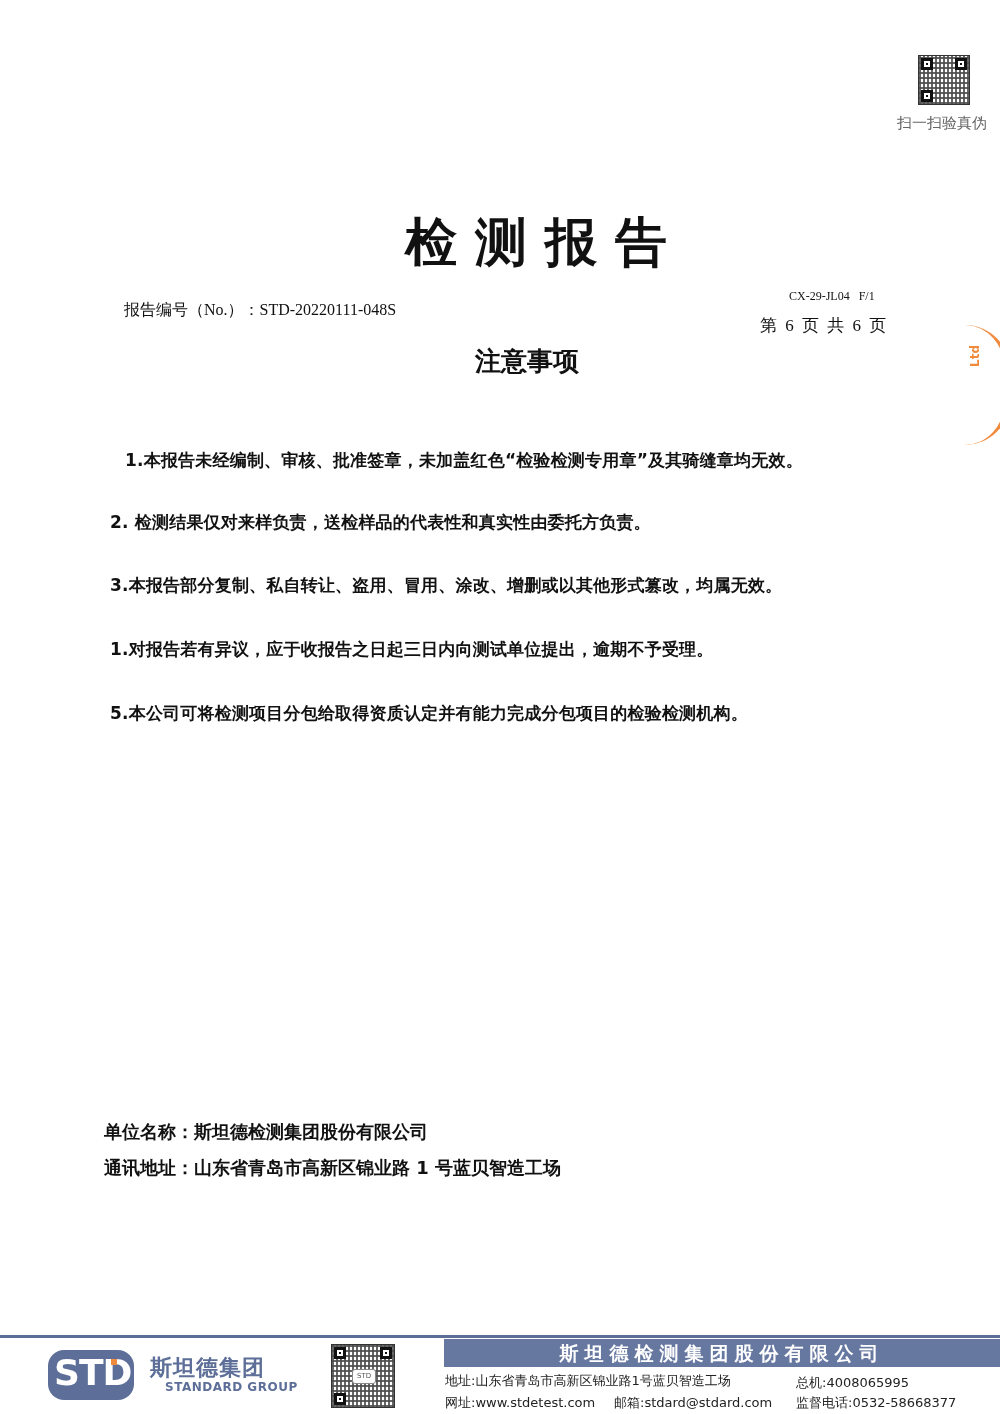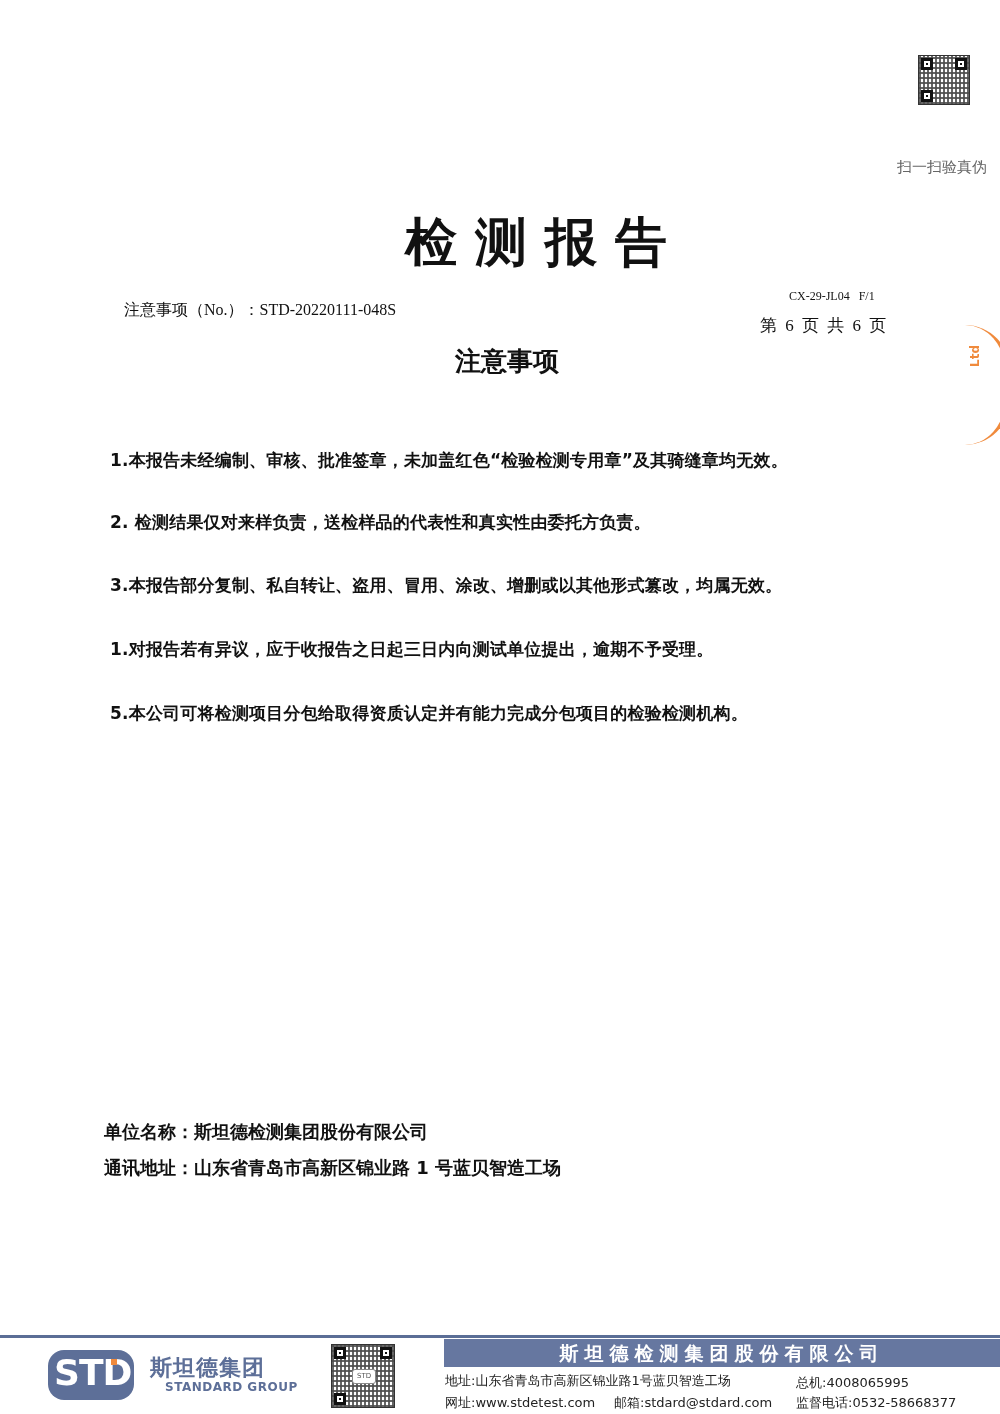--- a/index.html
+++ b/index.html
@@ -11,24 +11,24 @@
   .abs { position: absolute; }
   .qr-box { position: absolute; background: #fff; border: 1px solid #333; }
   .qr-inner { position: absolute; inset: 0;
     background-image:
       repeating-linear-gradient(0deg, rgba(0,0,0,0.85) 0 2px, transparent 2px 5px),
       repeating-linear-gradient(90deg, rgba(0,0,0,0.85) 0 2px, transparent 2px 4px);
     opacity: 0.7;
   }
   .finder { position: absolute; width: 12px; height: 12px; border: 3px solid #111; background: #fff; box-sizing: border-box; }
   .finder::after { content: ""; position: absolute; left: 2px; top: 2px; width: 2px; height: 2px; background: #111; }
-  .qr-label { font-family: "DejaVu Serif", "Liberation Serif", serif; color: #666; font-size: 15px; margin-top: 44px; }
+  .qr-label { font-family: "DejaVu Serif", "Liberation Serif", serif; color: #666; font-size: 15px; }
   .title { font-family: "DejaVu Serif", "Liberation Serif", serif; font-weight: bold; font-size: 52px; letter-spacing: 18px; }
   .serif { font-family: "Liberation Serif", "DejaVu Serif", serif; }
-  .subtitle { font-family: "DejaVu Serif", "Liberation Serif", serif; font-size: 26px; font-weight: bold; }
+  .subtitle { font-family: "DejaVu Serif", "Liberation Serif", serif; font-size: 26px; font-weight: bold; margin-left: 20px; }
   .item { font-size: 17px; font-weight: bold; letter-spacing: 0.2px; white-space: nowrap; }
   .contact { font-size: 18px; font-weight: bold; white-space: nowrap; }
   .seal { position: absolute; left: 965px; top: 325px; width: 40px; height: 120px;
     border-right: 5px solid #f08a3c; border-radius: 0 60px 60px 0; }
   .seal-text { position: absolute; left: 968px; top: 345px; color: #f08a3c; font-size: 12px;
     writing-mode: vertical-rl; transform: rotate(180deg); font-weight: bold; }
   .footer-rule { position: absolute; left: 0; right: 0; top: 1335px; height: 3px; background: #5b6e96; }
   .logo-pill { position: absolute; left: 48px; top: 1350px; width: 86px; height: 50px; background: #5d6f98; border-radius: 16px 16px 16px 16px; }
   .logo-text { position: absolute; left: 54px; top: 1352px; color: #fff; font-weight: bold; font-size: 36px; letter-spacing: -1px; font-family: "DejaVu Sans", sans-serif; }
   .logo-dot { position: absolute; left: 111px; top: 1359px; width: 6px; height: 6px; background: #f08a3c; }
@@ -45,34 +45,34 @@
   <div class="qr-inner"></div>
   <div class="finder" style="left:2px; top:2px;"></div>
   <div class="finder" style="right:2px; top:2px;"></div>
   <div class="finder" style="left:2px; bottom:2px;"></div>
 </div>
 <div class="abs qr-label" style="left:897px; top:114px;">扫一扫验真伪</div>
 
 <div class="abs title" style="left:405px; top:208px;">检测报告</div>
 
 <div class="abs serif" style="left:124px; top:300px; font-size:16px; white-space:nowrap;">
-  <span>注意事项（No.）：</span><span>STD-20220111-048S</span>
+  <span>报告编号（No.）：</span><span>STD-20220111-048S</span>
 </div>
 
 <div class="abs serif" style="left:789px; top:289px; font-size:12px; white-space:nowrap;">
   <span>CX-29-JL04</span>&nbsp;&nbsp;&nbsp;<span>F/1</span>
 </div>
 <div class="abs serif" style="left:760px; top:314px; font-size:17px; white-space:nowrap; word-spacing:4px;">第 6 页 共 6 页</div>
 
 <div class="seal"></div>
 <div class="seal-text">Ltd</div>
 
 <div class="abs subtitle" style="left:455px; top:344px;">注意事项</div>
 
-<div class="abs item" style="left:110px; top:449px;">1.本报告未经编制、审核、批准签章，未加盖红色“检验检测专用章”及其骑缝章均无效。</div>
+<div class="abs item" style="left:125px; top:449px;">1.本报告未经编制、审核、批准签章，未加盖红色“检验检测专用章”及其骑缝章均无效。</div>
 <div class="abs item" style="left:110px; top:511px;">2. 检测结果仅对来样负责，送检样品的代表性和真实性由委托方负责。</div>
 <div class="abs item" style="left:110px; top:574px;">3.本报告部分复制、私自转让、盗用、冒用、涂改、增删或以其他形式篡改，均属无效。</div>
 <div class="abs item" style="left:110px; top:638px;">1.对报告若有异议，应于收报告之日起三日内向测试单位提出，逾期不予受理。</div>
 <div class="abs item" style="left:110px; top:702px;">5.本公司可将检测项目分包给取得资质认定并有能力完成分包项目的检验检测机构。</div>
 
 <div class="abs contact" style="left:104px; top:1120px;">
   <span>单位名称：</span><span>斯坦德检测集团股份有限公司</span>
 </div>
 <div class="abs contact" style="left:104px; top:1156px;">
   <span>通讯地址：</span><span>山东省青岛市高新区锦业路 1 号蓝贝智造工场</span>

